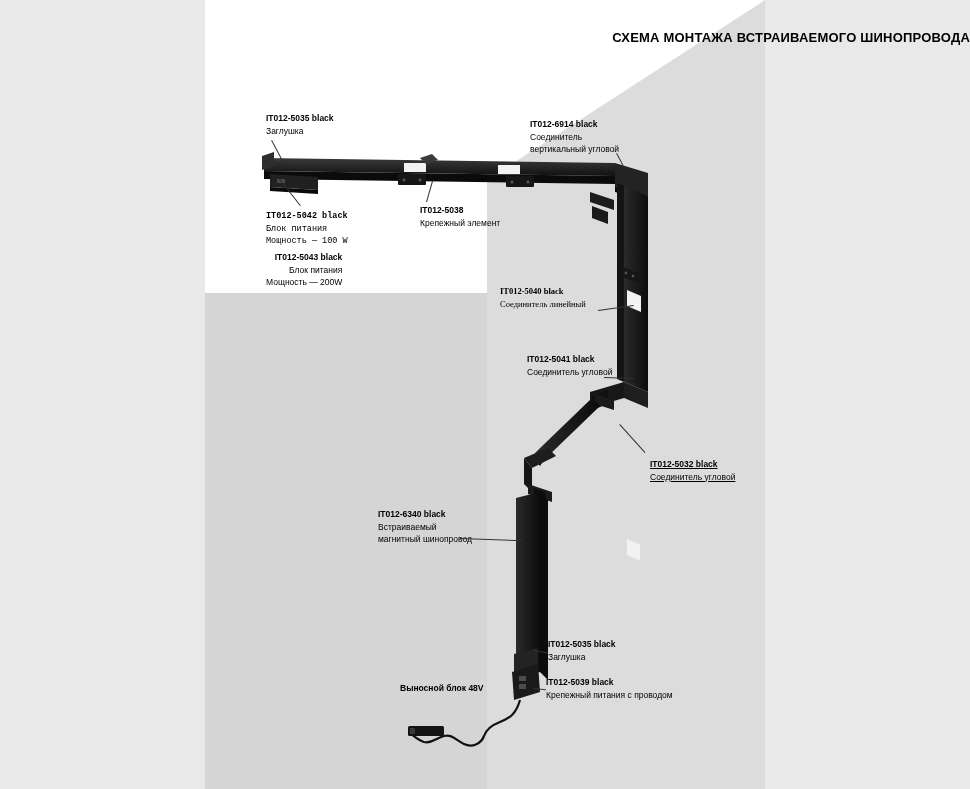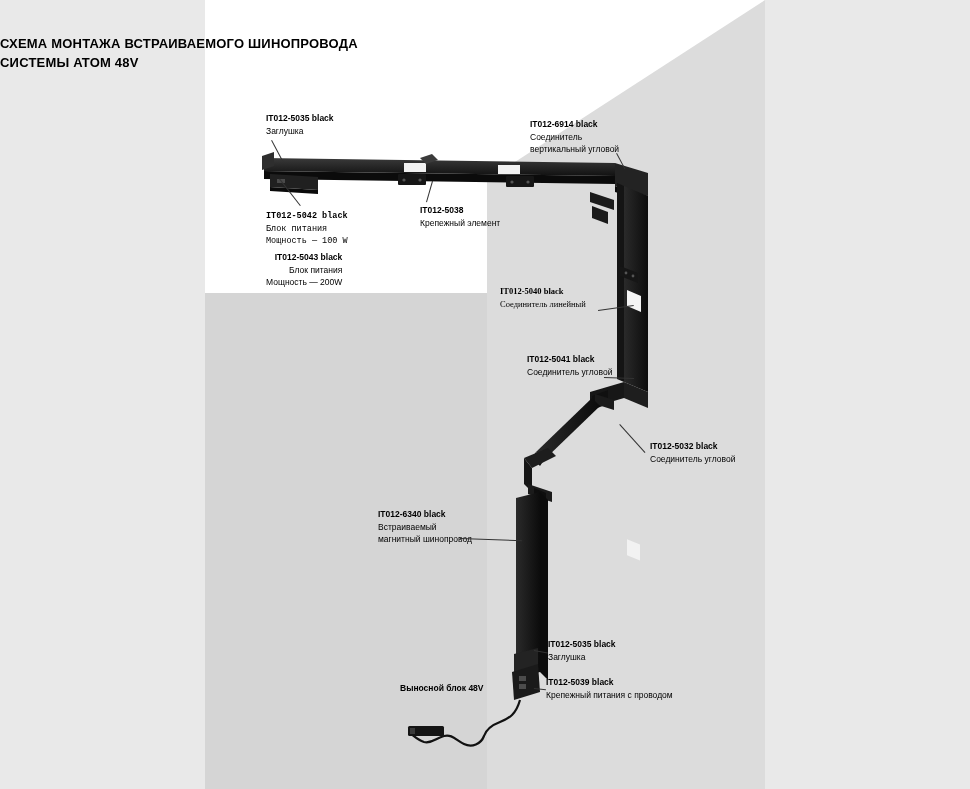--- a/index.html
+++ b/index.html
@@ -48,27 +48,26 @@
     width: 278px; height: 180px;
     background: #ffffff;
     clip-path: polygon(0 0, 100% 0, 0 100%);
   }
 
   
   .title {
     position: absolute;
     left: 0; top: 28px;
     width: 970px;
-    text-align: left;
+    text-align: right;
     font-size: 13px;
     font-weight: bold;
     color: #000;
     letter-spacing: 0.2px;
     line-height: 19px;
-    margin-top: 6px;
   }
 
   
   .lbl {
     position: absolute;
     font-size: 8.5px;
     color: #000;
     line-height: 12.5px;
     white-space: nowrap;
   }
@@ -96,21 +95,20 @@
 <div id="page">
 
   <div class="bg-outer-left"></div>
   <div class="bg-outer-right"></div>
   <div class="bg-floor"></div>
   <div class="bg-wall-right"></div>
   <div class="bg-ceiling-tri"></div>
 
   <div class="title">
     <div>СХЕМА МОНТАЖА ВСТРАИВАЕМОГО ШИНОПРОВОДА</div>
-    <div>СИСТЕМЫ ATOM 48V</div>
   </div>
 
   <svg class="art" viewBox="0 0 970 789">
     <defs>
       <linearGradient id="trkTop" x1="0" y1="0" x2="0" y2="1">
         <stop offset="0" stop-color="#3a3a3a"></stop>
         <stop offset="1" stop-color="#111111"></stop>
       </linearGradient>
       <linearGradient id="trkSide" x1="0" y1="0" x2="1" y2="0">
         <stop offset="0" stop-color="#2a2a2a"></stop>
@@ -250,21 +248,21 @@
     <div>Соединитель линейный</div>
   </div>
   <div class="leader" style="left:598px; top:310px; width:36px; transform:rotate(-8deg);"></div>
 
   <div class="lbl" style="left:527px; top:353px;">
     <div class="code">IT012-5041 black</div>
     <div>Соединитель  угловой</div>
   </div>
   <div class="leader" style="left:604px; top:377px; width:30px; transform:rotate(2deg);"></div>
 
-  <div class="lbl" style="left:650px; top:440px;">
+  <div class="lbl" style="left:650px; top:458px;text-decoration:underline;">
     <div class="code">IT012-5032 black</div>
     <div>Соединитель  угловой</div>
   </div>
   <div class="leader" style="left:620px; top:424px; width:38px; transform:rotate(48deg);"></div>
 
   <div class="lbl" style="left:378px; top:508px;">
     <div class="code">IT012-6340 black</div>
     <div>Встраиваемый</div>
     <div>магнитный шинопровод</div>
   </div>

